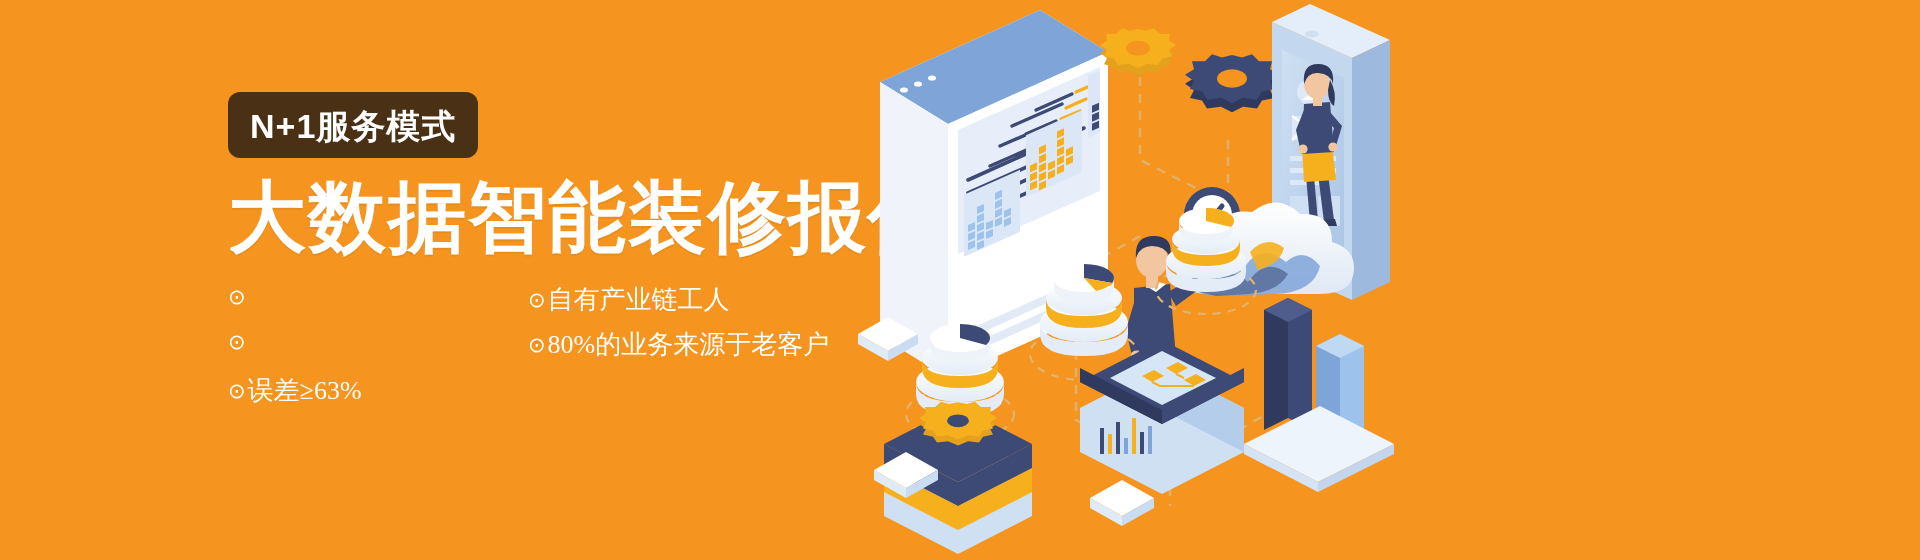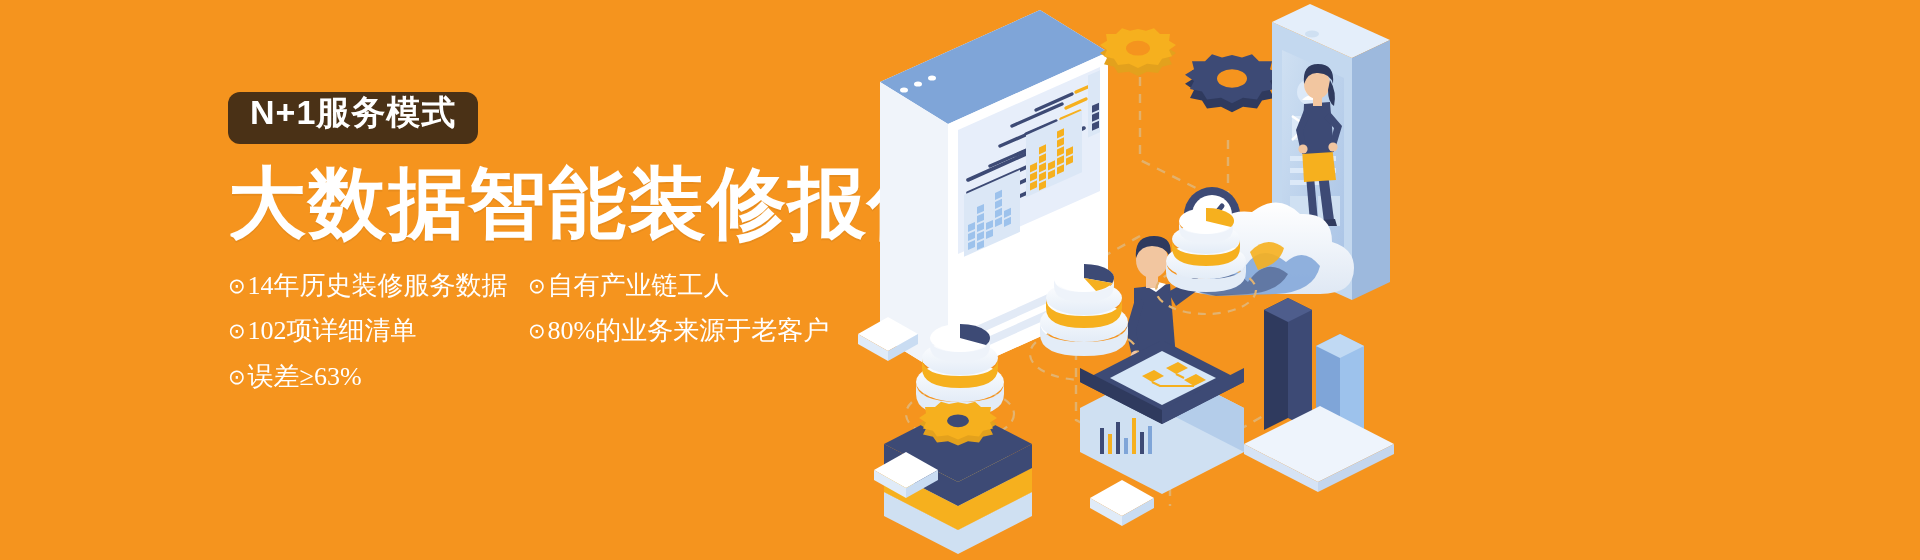--- a/index.html
+++ b/index.html
@@ -27,21 +27,21 @@
   }
   #badge {
     display: inline-block;
     background: #4a3116;
     color: #ffffff;
     font-family: "Liberation Sans", sans-serif;
     font-size: 34px;
     font-weight: bold;
     letter-spacing: 1px;
     line-height: 1;
-    padding: 3px 22px 15px 22px;
+    padding: 17px 22px 15px 22px;
     border-radius: 12px;
     white-space: nowrap;
   }
   #headline {
     margin-top: 20px;
     color: #ffffff;
     font-family: "Liberation Sans", sans-serif;
     font-weight: bold;
     font-size: 78px;
     line-height: 1.02;
@@ -96,32 +96,30 @@
 
     <div id="badge">N+1服务模式</div>
 
     <div id="headline">大数据智能装修报价</div>
 
     <div id="bullets">
 
       <div class="bullet-row">
         <div class="bullet bullet-col-a">
           <span class="bullet-marker">⊙</span>
-          <span>14年历史装修服务数据</span>
         </div>
         <div class="bullet bullet-col-b">
           <span class="bullet-marker">⊙</span>
           <span>自有产业链工人</span>
         </div>
       </div>
 
       <div class="bullet-row">
         <div class="bullet bullet-col-a">
           <span class="bullet-marker">⊙</span>
-          <span>102项详细清单</span>
         </div>
         <div class="bullet bullet-col-b">
           <span class="bullet-marker">⊙</span>
           <span>80%的业务来源于老客户</span>
         </div>
       </div>
 
       <div class="bullet-row">
         <div class="bullet bullet-col-a">
           <span class="bullet-marker">⊙</span>

